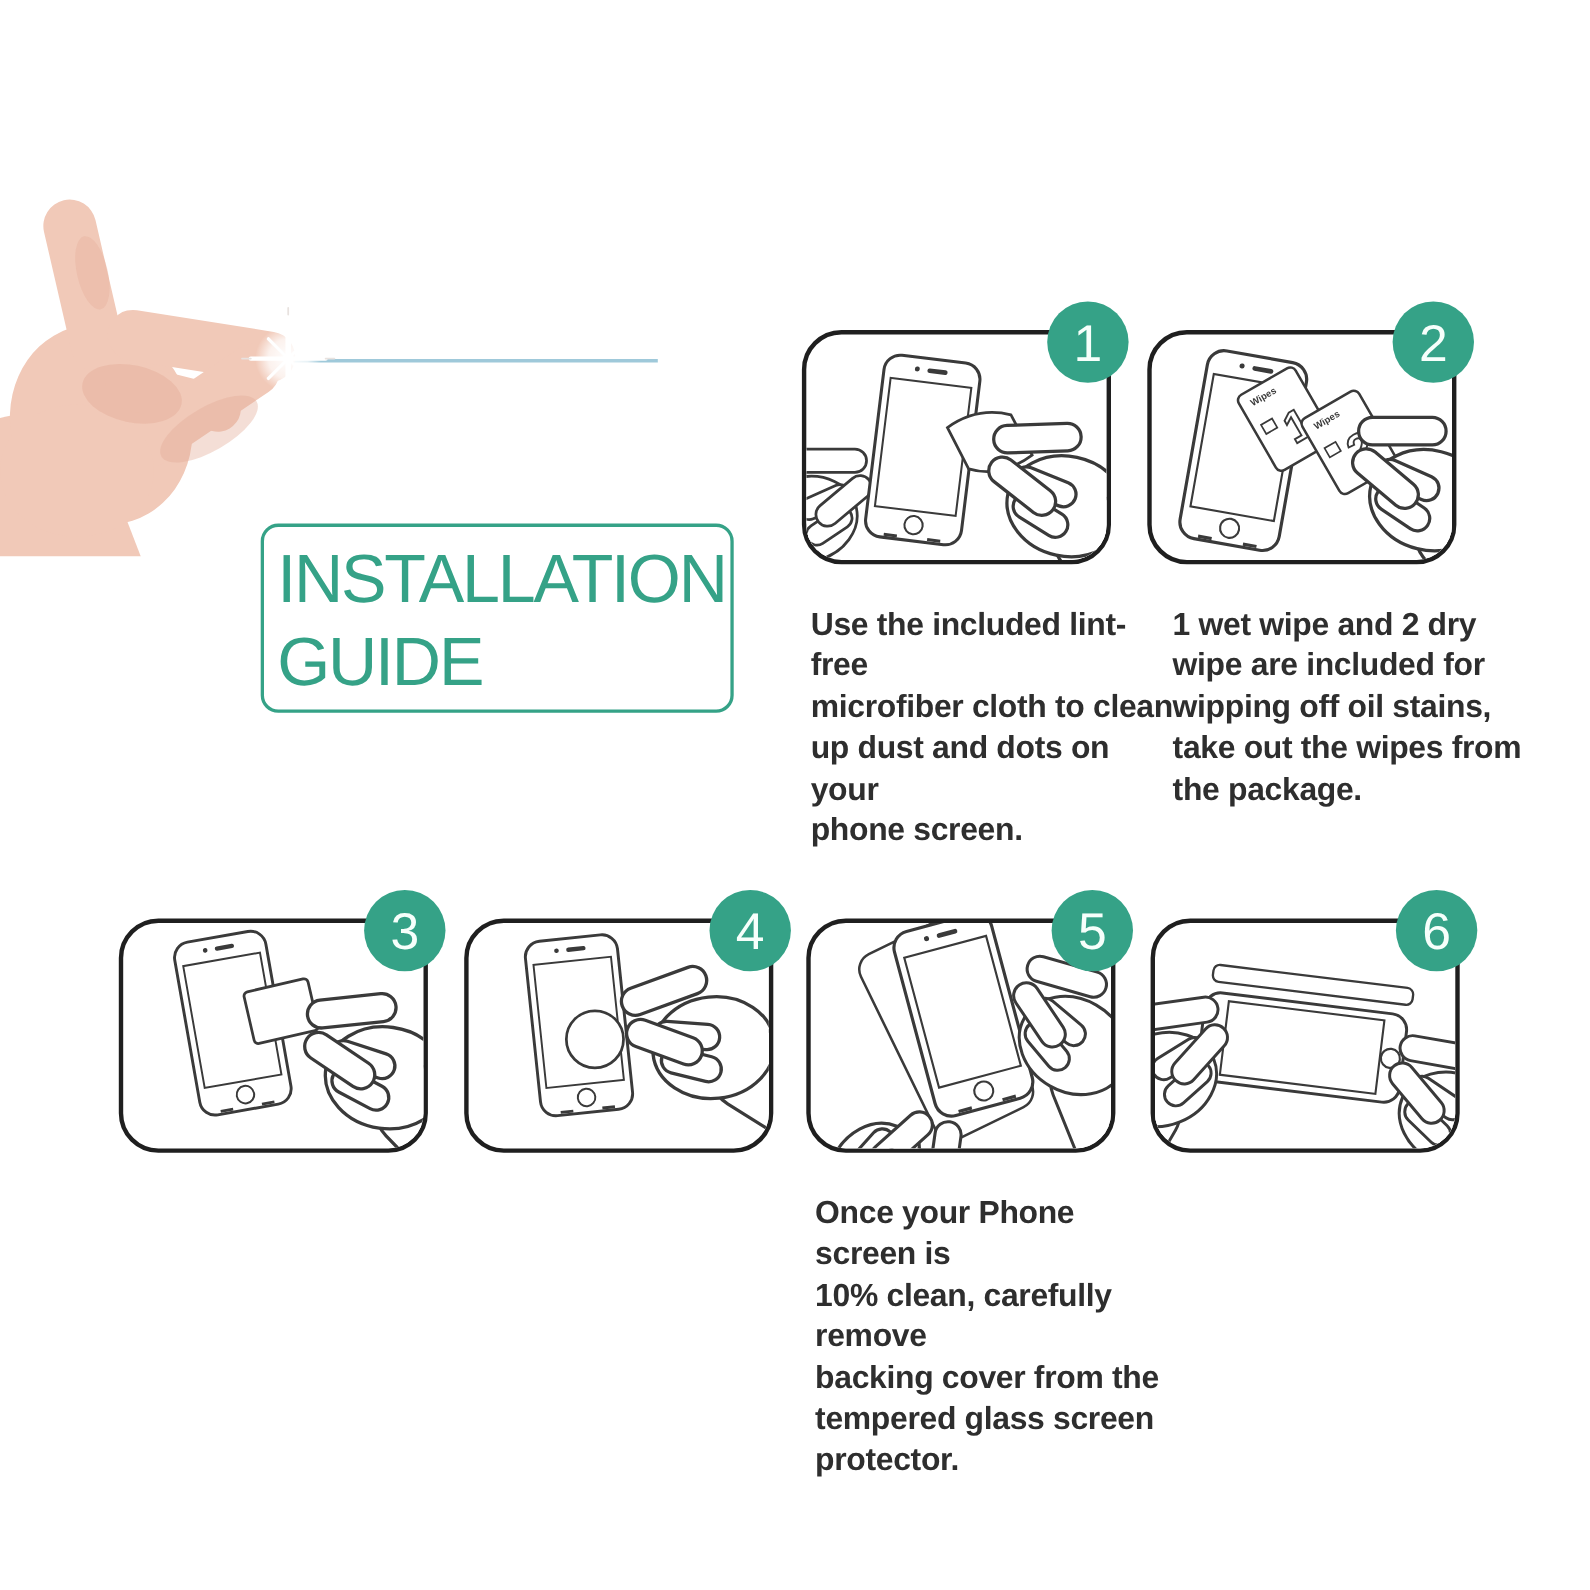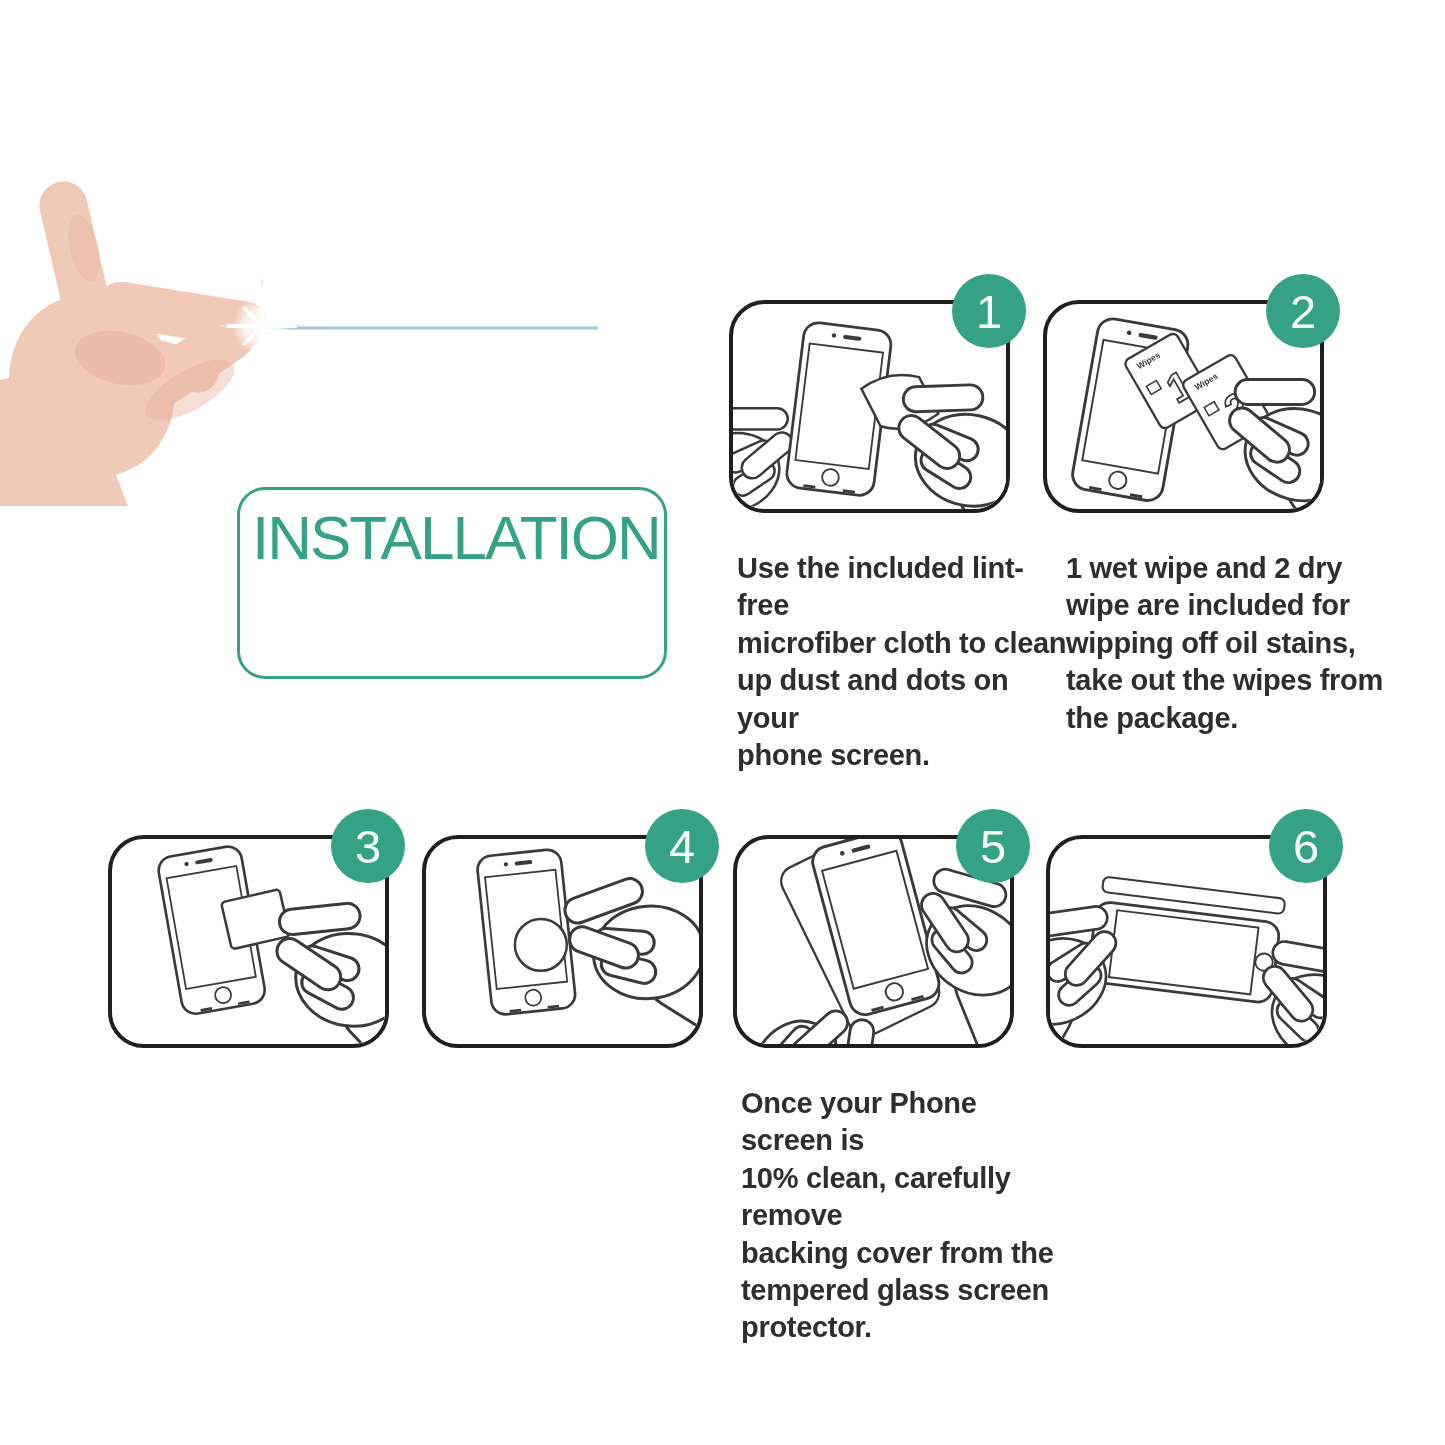--- a/index.html
+++ b/index.html
@@ -12,22 +12,22 @@
   html,body{width:1445px;height:1445px;background:#ffffff;overflow:hidden;}
   body{font-family:"Liberation Sans",sans-serif;position:relative;}
 
   .canvas{position:absolute;inset:0;background:#fff;}
 
   
   .hero{position:absolute;left:0;top:128px;width:640px;height:378px;}
 
   
   .title-box{
-    position:absolute;left:237px;top:487px;width:430px;height:192px;
-    border:3px solid var(--accent);border-radius:28px;
+    position:absolute;left:237px;top:476px;width:430px;height:172px;
+    border:3px solid var(--accent);border-radius:16px;
     padding:10px 0 0 12px;
   }
   .title-line{
     display:block;color:var(--accent);
     font-size:62px;font-weight:400;letter-spacing:-2px;line-height:76px;
     white-space:nowrap;
   }
 
   
   .step{position:absolute;width:281px;height:213px;}
@@ -130,20 +130,21 @@
           <line x1="34" y1="0" x2="42" y2="0"></line>
           <line x1="-34" y1="0" x2="-42" y2="0"></line>
         </g>
         <circle r="5" fill="#ffffff"></circle>
       </g>
     </svg>
   </div>
 
   <div class="title-box">
     <span class="title-line">INSTALLATION</span>
+    <span class="title-line">GUIDE</span>
   </div>
 
   <section class="step" id="step-1">
     <div class="panel">
       <svg viewBox="0 0 281 213">
         <use href="#hand-right" transform="translate(54,130) scale(-1,1) rotate(14)"></use>
         <g transform="translate(72,14) rotate(7)">
           <use href="#phone" width="96" height="180"></use>
         </g>
         <path d="M132,88 q28,-20 60,-12 l20,38 q-30,22 -60,13 Z" fill="#fff" stroke="#3a3a3a" stroke-width="2.6"></path>

